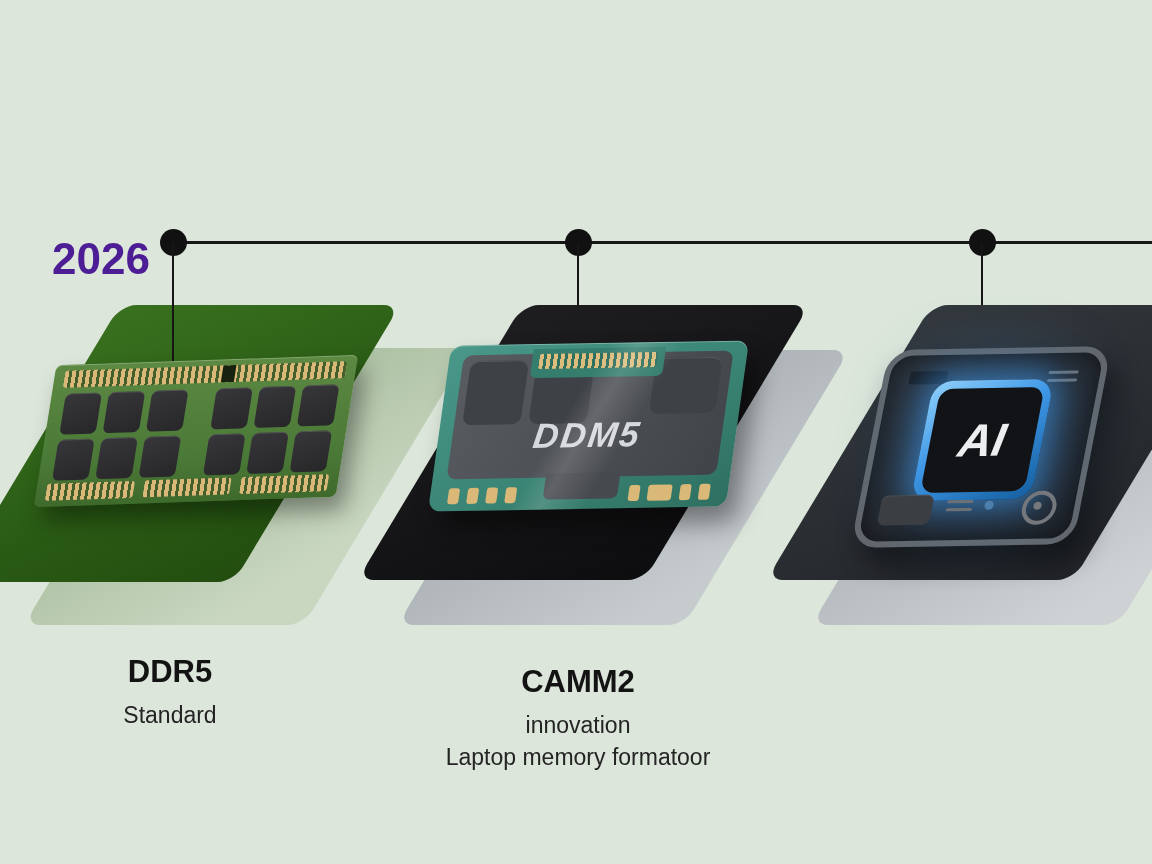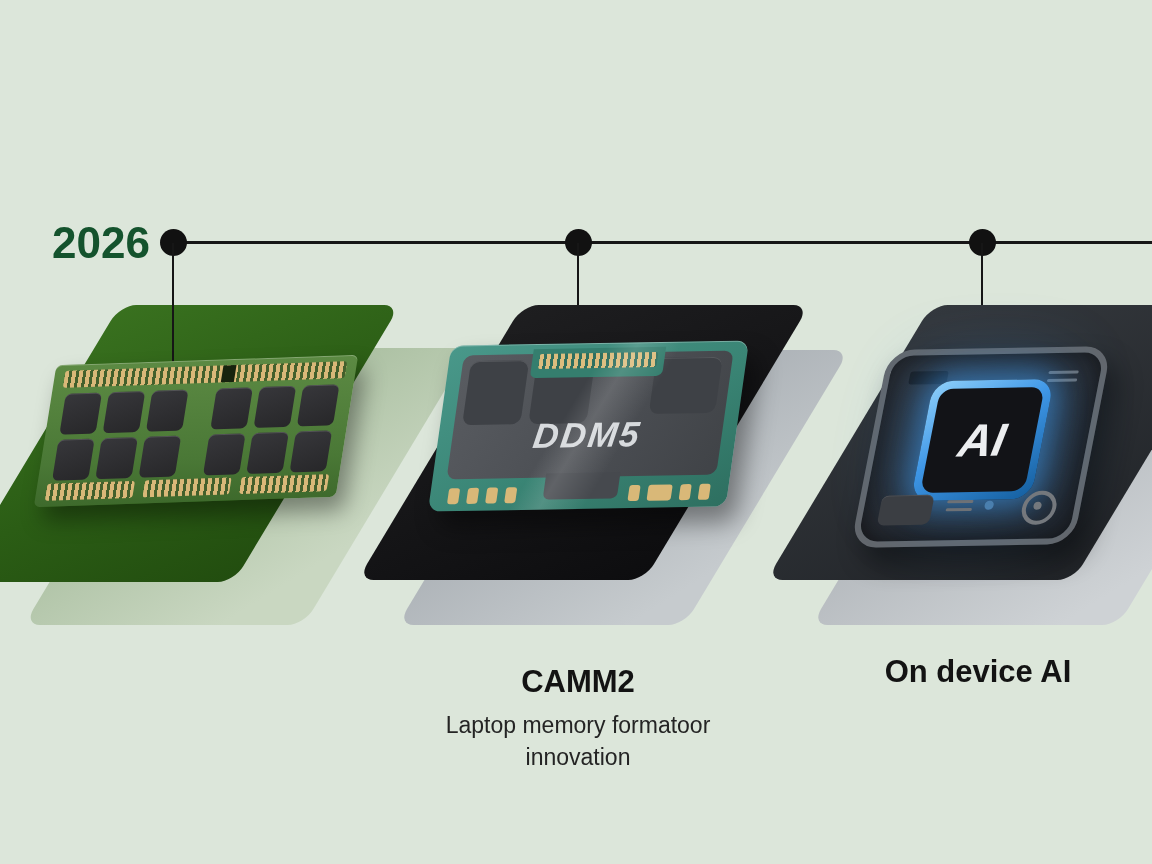--- a/index.html
+++ b/index.html
@@ -8,21 +8,21 @@
     background:#dce6da;
     font-family:"Liberation Sans",sans-serif;
     color:#161616;
   }
   
   .title{
     position:absolute;left:0;right:0;top:92px;margin:0;
     text-align:center;font-size:76px;font-weight:700;letter-spacing:1px;color:#121212;
   }
   .year{
-    position:absolute;left:52px;top:218px;font-size:44px;font-weight:600;color:#14532d;
+    position:absolute;left:52px;top:234px;font-size:44px;font-weight:600;color:#4c1d95;
   }
   .tl-line{position:absolute;left:170px;right:0;top:241px;height:3px;background:#161616;}
   .tl-dot{position:absolute;width:27px;height:27px;border-radius:50%;background:#111;top:229px;}
   .dot1{left:160px;} .dot2{left:565px;} .dot3{left:969px;}
   .tl-drop{position:absolute;width:2px;background:#161616;top:243px;}
   .drop1{left:172px;height:126px;z-index:6;}
   .drop2{left:577px;height:64px;}
   .drop3{left:981px;height:66px;}
 
   
@@ -212,22 +212,25 @@
     </div>
     <div class="det d-sq"></div>
     <div class="det d-lines-bc">
       <div class="hline"></div>
         <div class="hline"></div>
     </div>
     <div class="det d-dot"></div>
     <div class="det d-circle"></div>
   </div>
 
+  <div class="caption cap1">
+    <p class="cap-h">DDR5</p>
+    <p class="cap-s">Standard</p>
+  </div>
   <div class="caption cap2">
     <p class="cap-h">CAMM2</p>
+    <p class="cap-s">innovation</p>
     <p class="cap-s">Laptop memory formatoor</p>
-    <p class="cap-s">innovation</p>
   </div>
   <div class="caption cap3">
-    <p class="cap-h">On device AI</p>
   </div>
 
 </div>
 
 </body></html>

